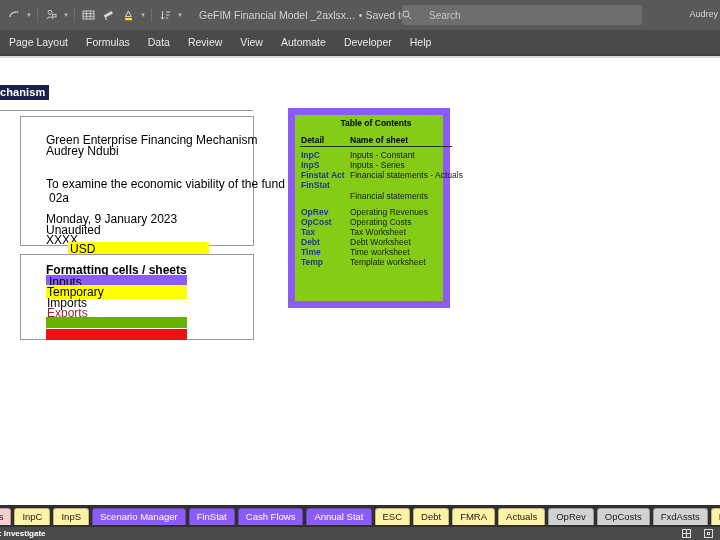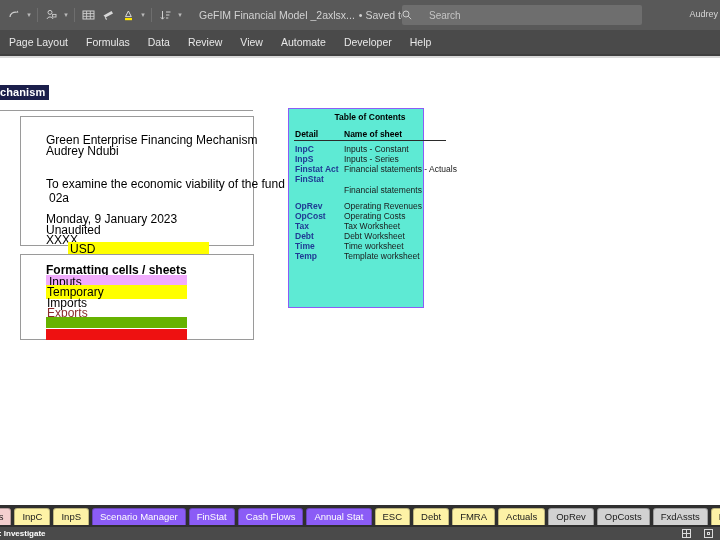--- a/index.html
+++ b/index.html
@@ -121,23 +121,23 @@
     white-space: nowrap;
   }
   .hl-yellow { background: #ffff00; }
   .bar {
     position: absolute; left: 25px; width: 141px; height: 11px;
   }
 
   
   .panel-toc {
     position: absolute; left: 288px; top: 50px;
-    width: 136px; height: 200px;
-    border: 1px solid #8b5cf6;
-    background: #5eead4;
+    width: 162px; height: 200px;
+    border: 7px solid #8b5cf6;
+    background: #84cc16;
   }
   .toc-title {
     position: absolute; left: 0; top: 3px; width: 162px;
     text-align: center;
     font-size: 8.5px; font-weight: bold; color: #000;
   }
   .toc-hdr-rule {
     position: absolute; left: 5px; top: 31px; width: 152px; height: 1px;
     background: #2b2b2b;
   }
@@ -320,21 +320,21 @@
     <div class="ln" style="left:25px; top:60px;">To examine the economic viability of the fund</div>
     <div class="ln" style="left:28px; top:74px;">02a</div>
     <div class="ln" style="left:25px; top:95px;">Monday, 9 January 2023</div>
     <div class="ln" style="left:25px; top:106px;">Unaudited</div>
     <div class="ln" style="left:25px; top:116px;">XXXX</div>
     <div class="ln hl-yellow" style="left:25px; top:125px; width:141px; padding-left:2px;margin-left:22px;">USD</div>
   </div>
 
   <div class="panel-left2">
     <div class="ln" style="left:25px; top:8px; font-weight:bold;">Formatting cells / sheets</div>
-    <div class="ln" style="left:25px; top:20px; width:141px; background:#f0abfc; padding-left:3px;">Inputs</div>
+    <div class="ln" style="left:25px; top:20px; width:141px; background:#8b5cf6; padding-left:3px;">Inputs</div>
     <div class="ln" style="left:25px; top:30px; width:141px; background:#ffff00; padding-left:1px;">Temporary</div>
     <div class="ln" style="left:25px; top:41px; padding-left:1px;">Imports</div>
     <div class="ln" style="left:25px; top:51px; padding-left:1px; color:#8a2b2b;">Exports</div>
     <div class="bar" style="top:62px; background:#66b200;"></div>
     <div class="bar" style="top:74px; background:#ee1111;"></div>
   </div>
 
   <div class="panel-toc">
     <div class="toc-title">Table of Contents</div>
     <div class="toc-hdr" style="left:6px; top:20px;">Detail</div>

